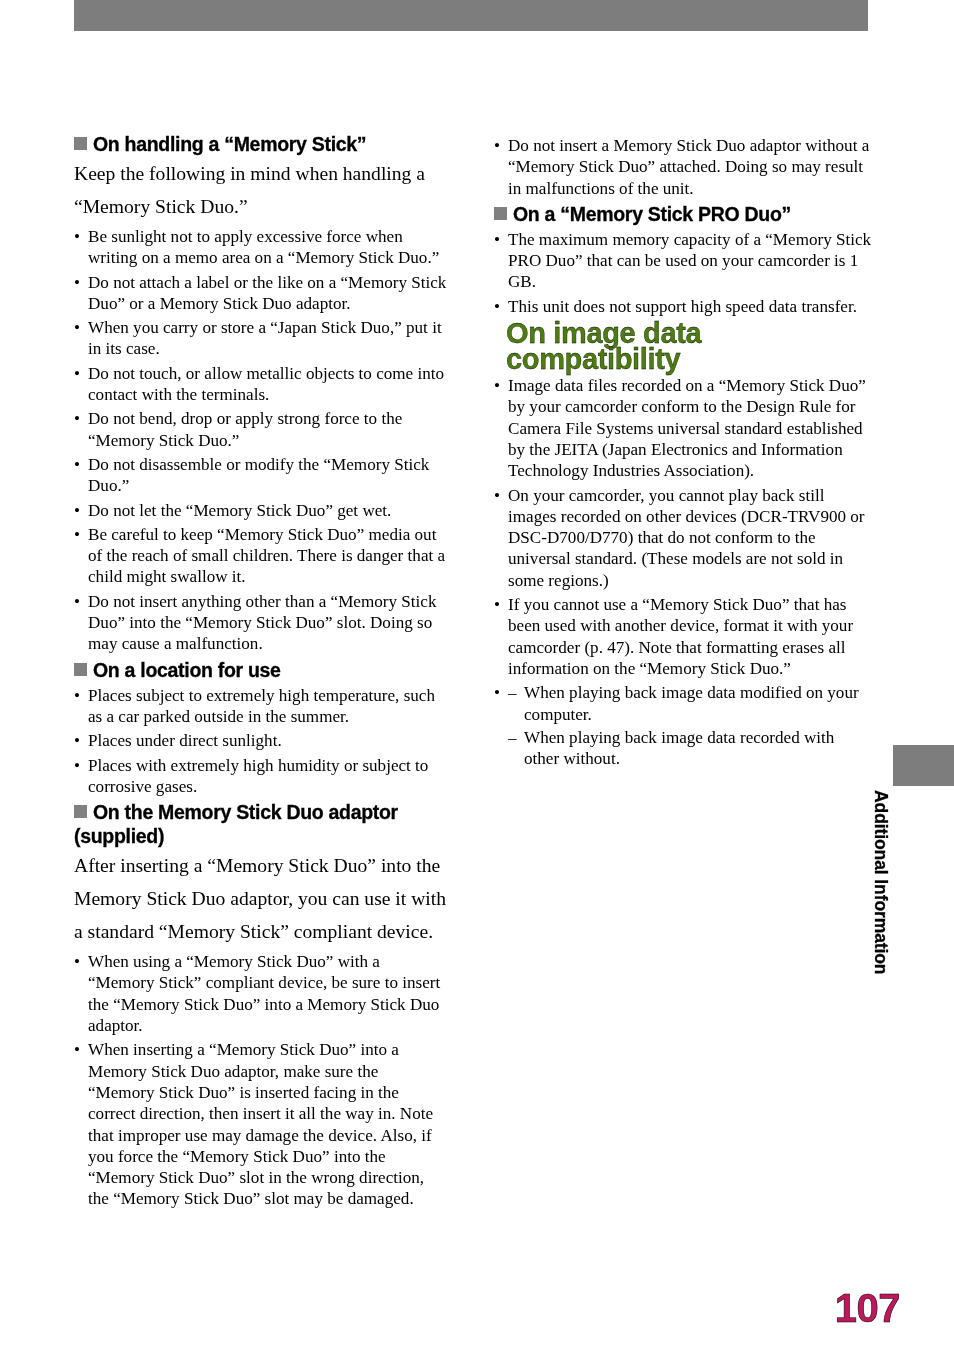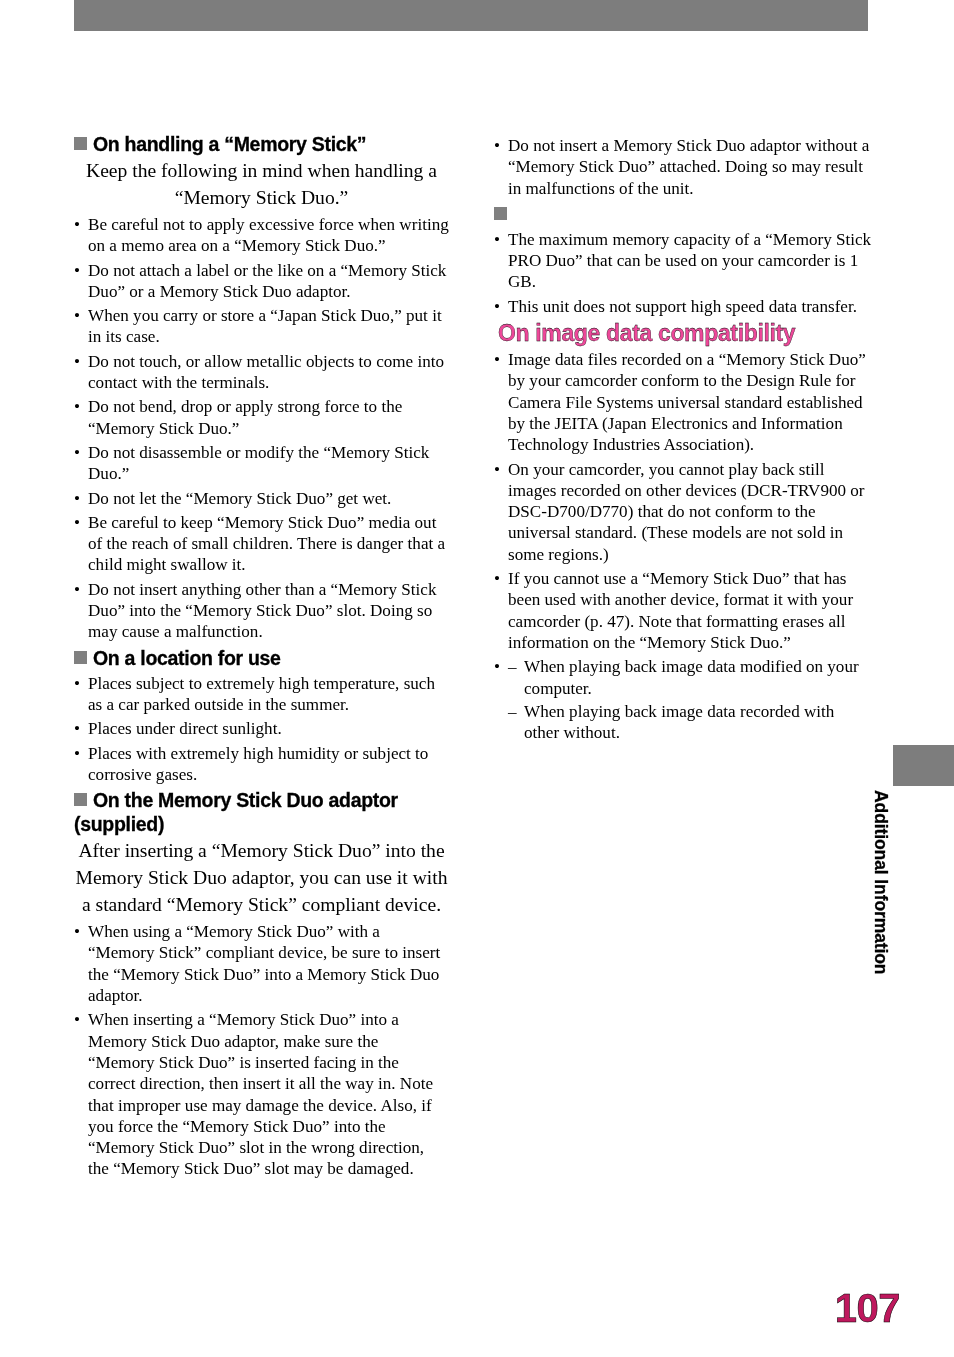--- a/index.html
+++ b/index.html
@@ -39,26 +39,26 @@
     position: absolute;
     top: 132px;
   }
   #col-left  { left: 74px;  width: 375px; }
   #col-right { left: 494px; width: 378px; }
 
   
   h2.section-title {
     font-family: "Liberation Sans Narrow", "Liberation Sans", sans-serif;
     font-weight: bold;
-    font-size: 23px;
+    font-size: 29px;
     line-height: 26px;
     letter-spacing: -0.35px;
-    margin: 0 0 1px 4px;
-    padding: 0;
-    color: #ec4899;
+    margin: 0 0 1px 12px;
+    padding: 0;
+    color: #4d7c0f;
     -webkit-text-stroke: 0.32px #000;
   }
   h3.sub-title {
     font-family: "Liberation Sans Narrow", "Liberation Sans", sans-serif;
     font-weight: bold;
     font-size: 19.5px;
     line-height: 24px;
     letter-spacing: -0.3px;
     margin: 0;
     padding: 0;
@@ -73,25 +73,24 @@
     background: #808080;
     margin-right: 6px;
     position: relative;
     top: -1px;
     vertical-align: baseline;
   }
 
   
   p.lead {
     font-size: 19.6px;
-    line-height: 27px;
+    line-height: 33px;
     margin: 1px 0 2px 0;
     padding: 0;
     text-indent: 0;
-    text-align: center;
   }
 
   
   ul.bullets {
     list-style: none;
     margin: 3px 0 0 0;
     padding: 0;
   }
   ul.bullets > li {
     position: relative;
@@ -172,21 +171,21 @@
 <body>
 
 <div id="top-bar"></div>
 
 <div id="page-body">
 
   <div class="column" id="col-left">
       <h3 class="sub-title"><span class="sq"></span><span>On handling a “Memory Stick”</span></h3>
       <p class="lead">Keep the following in mind when handling a “Memory Stick Duo.”</p>
       <ul class="bullets">
-        <li><span class="mk">•</span><span>Be careful not to apply excessive force when writing on a memo area on a “Memory Stick Duo.”</span></li>
+        <li><span class="mk">•</span><span>Be sunlight not to apply excessive force when writing on a memo area on a “Memory Stick Duo.”</span></li>
         <li><span class="mk">•</span><span>Do not attach a label or the like on a “Memory Stick Duo” or a Memory Stick Duo adaptor.</span></li>
         <li><span class="mk">•</span><span>When you carry or store a “Japan Stick Duo,” put it in its case.</span></li>
         <li><span class="mk">•</span><span>Do not touch, or allow metallic objects to come into contact with the terminals.</span></li>
         <li><span class="mk">•</span><span>Do not bend, drop or apply strong force to the “Memory Stick Duo.”</span></li>
         <li><span class="mk">•</span><span>Do not disassemble or modify the “Memory Stick Duo.”</span></li>
         <li><span class="mk">•</span><span>Do not let the “Memory Stick Duo” get wet.</span></li>
         <li><span class="mk">•</span><span>Be careful to keep “Memory Stick Duo” media out of the reach of small children. There is danger that a child might swallow it.</span></li>
         <li><span class="mk">•</span><span>Do not insert anything other than a “Memory Stick Duo” into the “Memory Stick Duo” slot. Doing so may cause a malfunction.</span></li>
       </ul>
       <h3 class="sub-title gap-before-heading"><span class="sq"></span><span>On a location for use</span></h3>
@@ -199,21 +198,21 @@
       <p class="lead">After inserting a “Memory Stick Duo” into the Memory Stick Duo adaptor, you can use it with a standard “Memory Stick” compliant device.</p>
       <ul class="bullets">
         <li><span class="mk">•</span><span>When using a “Memory Stick Duo” with a “Memory Stick” compliant device, be sure to insert the “Memory Stick Duo” into a Memory Stick Duo adaptor.</span></li>
         <li><span class="mk">•</span><span>When inserting a “Memory Stick Duo” into a Memory Stick Duo adaptor, make sure the “Memory Stick Duo” is inserted facing in the correct direction, then insert it all the way in. Note that improper use may damage the device. Also, if you force the “Memory Stick Duo” into the “Memory Stick Duo” slot in the wrong direction, the “Memory Stick Duo” slot may be damaged.</span></li>
       </ul>
     </div>
   <div class="column" id="col-right">
       <ul class="bullets">
         <li><span class="mk">•</span><span>Do not insert a Memory Stick Duo adaptor without a “Memory Stick Duo” attached. Doing so may result in malfunctions of the unit.</span></li>
       </ul>
-      <h3 class="sub-title gap-before-heading"><span class="sq"></span></h3>
+      <h3 class="sub-title gap-before-heading"><span class="sq"></span><span>On a “Memory Stick PRO Duo”</span></h3>
       <ul class="bullets">
         <li><span class="mk">•</span><span>The maximum memory capacity of a “Memory Stick PRO Duo” that can be used on your camcorder is 1 GB.</span></li>
         <li><span class="mk">•</span><span>This unit does not support high speed data transfer.</span></li>
       </ul>
       <h2 class="section-title gap-before-heading">On image data compatibility</h2>
       <ul class="bullets">
         <li><span class="mk">•</span><span>Image data files recorded on a “Memory Stick Duo” by your camcorder conform to the Design Rule for Camera File Systems universal standard established by the JEITA (Japan Electronics and Information Technology Industries Association).</span></li>
         <li><span class="mk">•</span><span>On your camcorder, you cannot play back still images recorded on other devices (DCR-TRV900 or DSC-D700/D770) that do not conform to the universal standard. (These models are not sold in some regions.)</span></li>
         <li><span class="mk">•</span><span>If you cannot use a “Memory Stick Duo” that has been used with another device, format it with your camcorder (p. 47). Note that formatting erases all information on the “Memory Stick Duo.”</span></li>
         <li><span class="mk">•</span></li>

